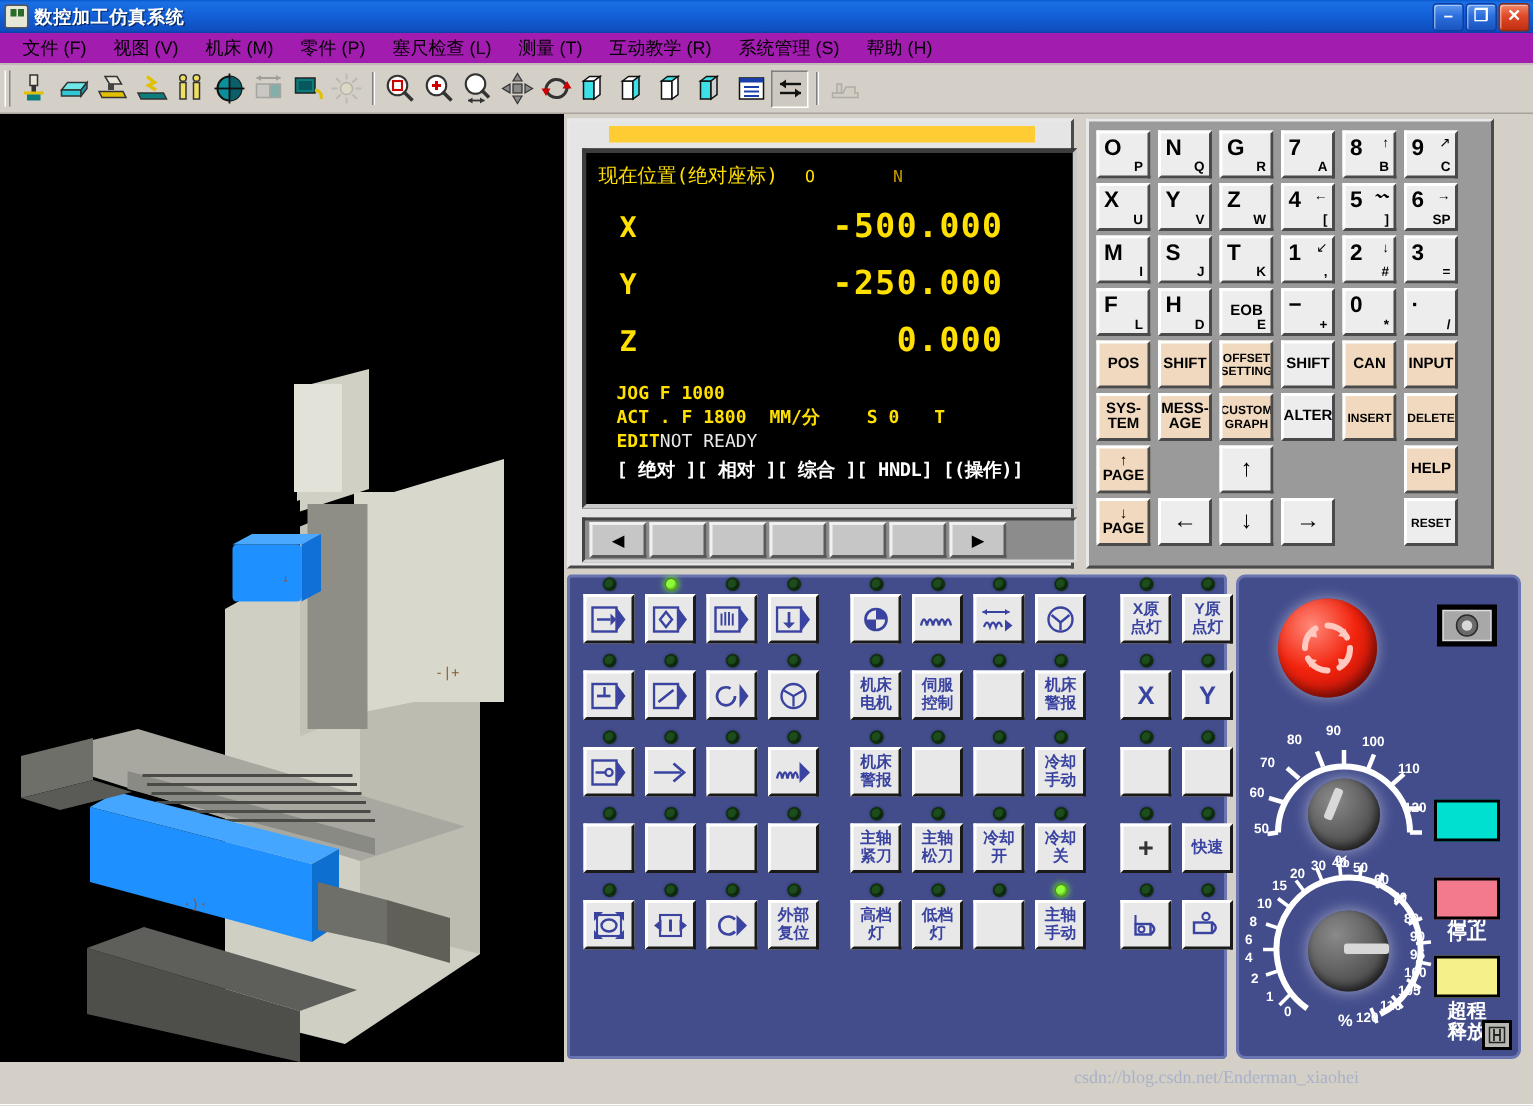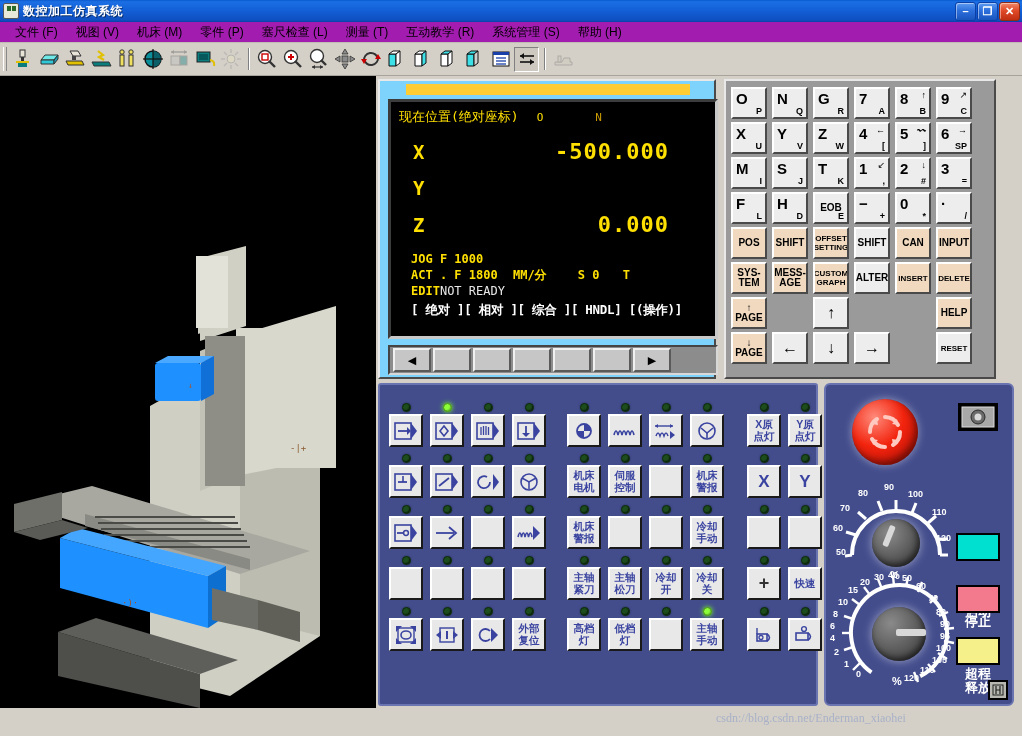--- a/index.html
+++ b/index.html
@@ -53,21 +53,21 @@
   .tb-sep{width:2px;height:22px;border-left:1px solid #808080;border-right:1px solid #fff;margin:0 4px;}
   .tb-btn svg{display:block;}
   .tb-btn.disabled{opacity:.40;}
   
   #main{height:660px;display:flex;background:#d4d0c8;}
   #viewport{width:376px;height:632px;background:#000;position:relative;overflow:hidden;}
   #rightpane{flex:1 1 auto;position:relative;background:#d4d0c8;}
   
   #cnc-top{position:absolute;left:2px;top:3px;width:644px;height:300px;display:flex;}
   #display-unit{
-    width:338px;height:300px;background:#7dd3fc;
+    width:338px;height:300px;background:#e5e5e5;
     border-top:2px solid #e8e8e8;border-left:2px solid #e8e8e8;
     border-right:2px solid #4a4a4a;border-bottom:2px solid #4a4a4a;
     position:relative;
   }
   #yellow-strip{position:absolute;left:26px;top:3px;width:284px;height:11px;background:#fc3;}
   #lcd-frame{
     position:absolute;left:8px;top:18px;width:330px;height:240px;background:#000;
     border-top:3px solid #3c3c3c;border-left:3px solid #3c3c3c;
     border-right:3px solid #c8c8c8;border-bottom:3px solid #c8c8c8;
   }
@@ -117,21 +117,21 @@
   .key .big{position:absolute;left:3px;top:2px;font-size:15px;font-weight:bold;}
   .key .sub{position:absolute;right:3px;bottom:1px;font-size:9px;font-weight:bold;}
   .key .sub2{position:absolute;right:3px;top:2px;font-size:9px;}
   .key .ctr{font-size:10px;font-weight:bold;line-height:10px;}
   .key .ctr.sm{font-size:8px;line-height:9px;}
   .key .ctr.ar{font-size:16px;}
   
   #op-panel{
     position:absolute;left:2px;top:307px;width:440px;height:323px;
     background:#434d8c;border:2px solid #6a74b0;border-radius:3px;
-    padding:18px 8px;
+    padding:0 8px;
   }
   .op-row{display:flex;align-items:flex-start;height:51px;}
   .op-grp{display:flex;}
   .op-grp.g2{margin-left:14px;}
   .op-grp.g3{margin-left:16px;}
   .op-cell{width:36px;margin-right:5px;display:flex;flex-direction:column;align-items:center;}
   .led{
     width:9px;height:9px;border-radius:50%;background:#1d4d1d;margin-bottom:2px;
     box-shadow:inset -1px -1px 1px rgba(0,0,0,.6), 0 0 2px rgba(0,0,0,.5);
     border:1px solid #0d2d0d;
@@ -458,20 +458,21 @@
               <span class="o">O</span>
               <span class="n">N</span>
             </div>
 
             <div class="axis-row">
               <span class="axis-lbl">X</span>
               <span class="axis-val">-500.000</span>
             </div>
             <div class="axis-row">
               <span class="axis-lbl">Y</span>
+              <span class="axis-val">-250.000</span>
             </div>
             <div class="axis-row">
               <span class="axis-lbl">Z</span>
               <span class="axis-val">0.000</span>
             </div>
 
             <div class="lcd-low">
               <div>JOG   F  1000</div>
               <div>
                 <span>ACT . F 1800</span>

